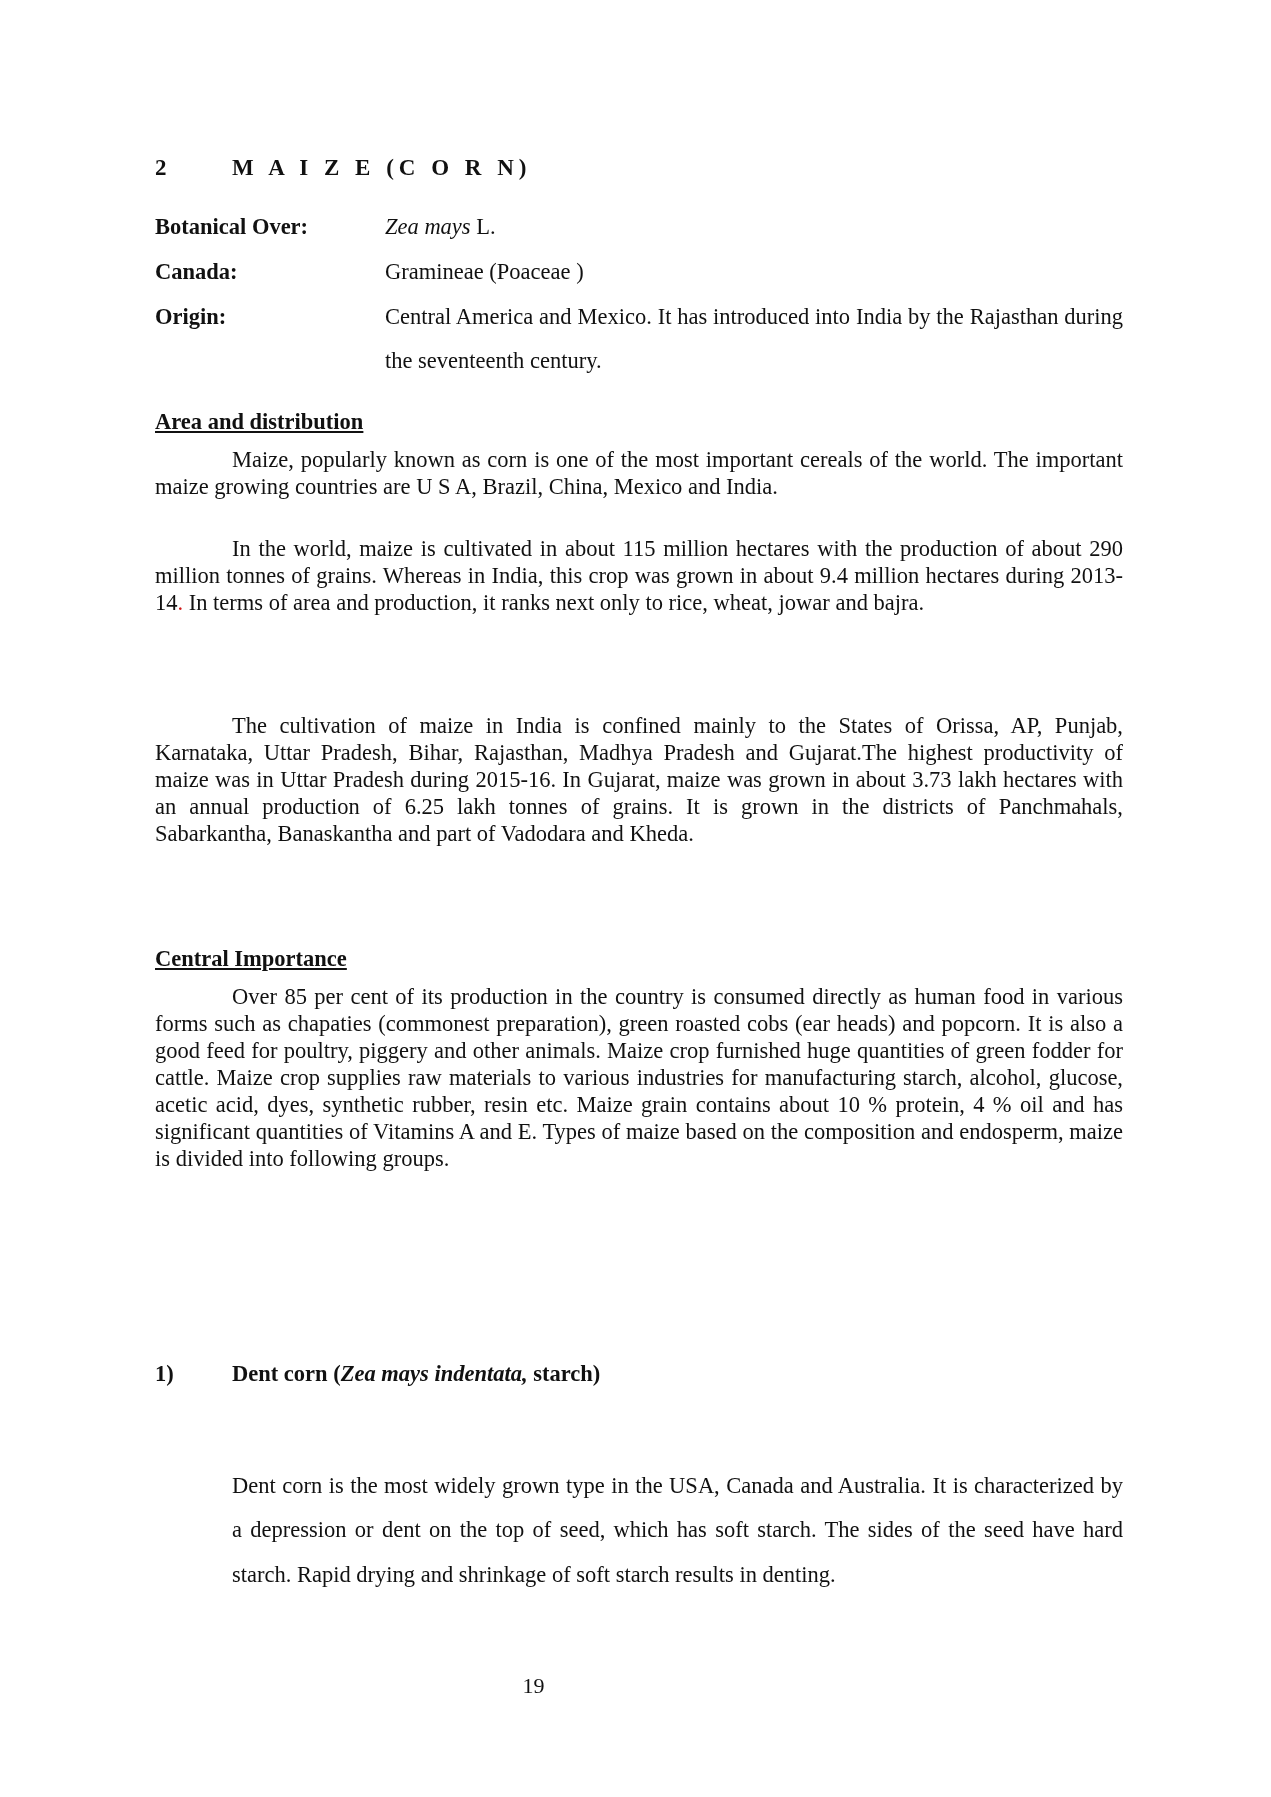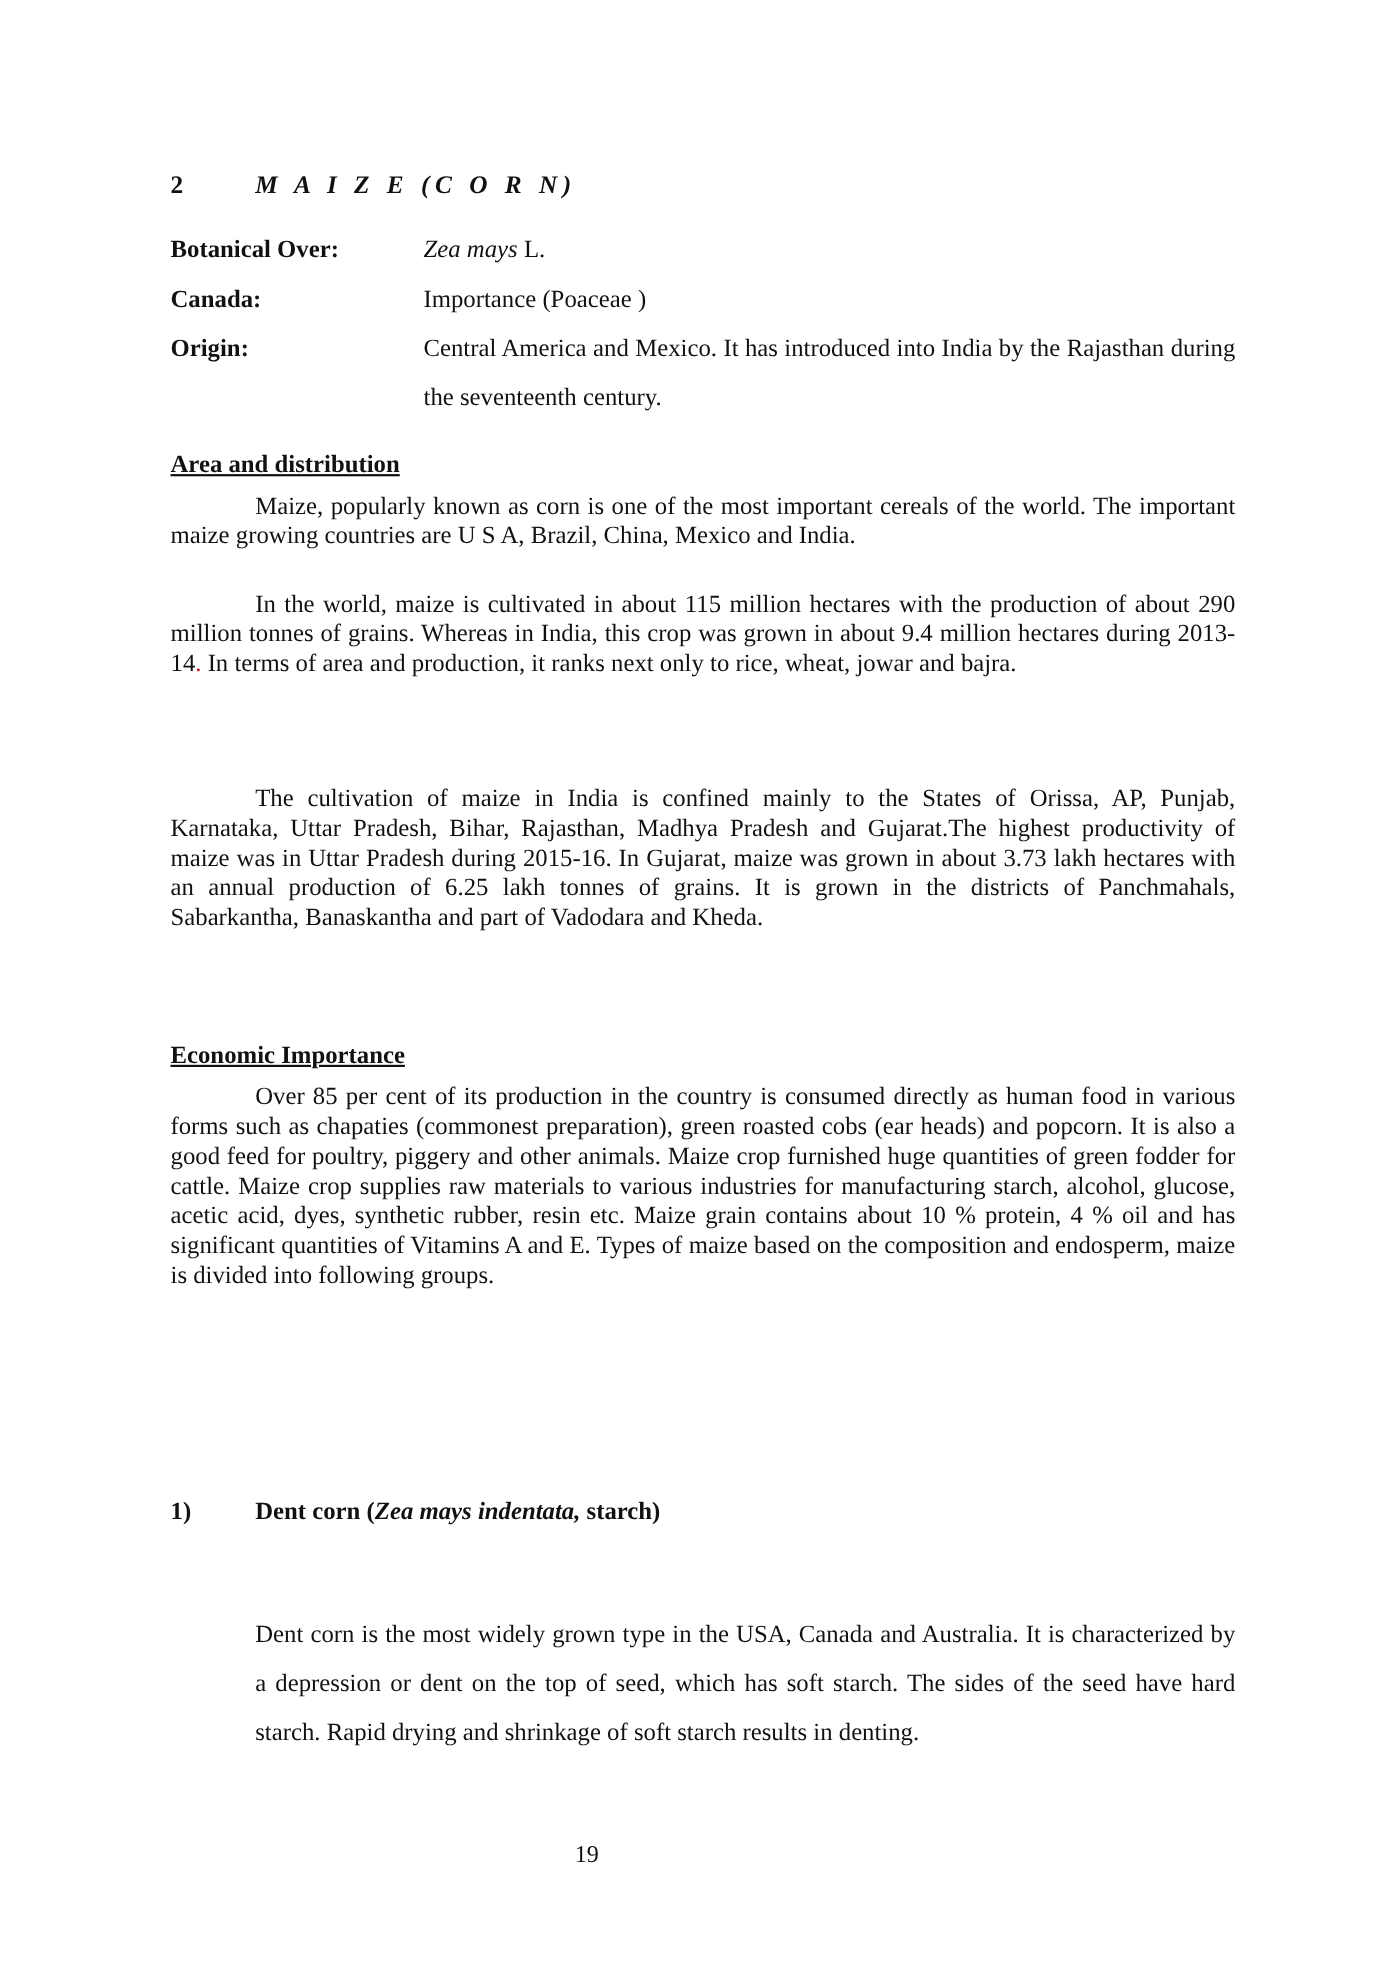--- a/index.html
+++ b/index.html
@@ -4,21 +4,21 @@
   <style>
     html, body { margin: 0; padding: 0; background: #ffffff; }
     body {
       width: 1271px; height: 1797px; position: relative; overflow: hidden;
       font-family: "Liberation Serif", "DejaVu Serif", serif;
       color: #111111; font-size: 22.5px;
     }
     .page { position: absolute; left: 155px; top: 0; width: 968px; }
     .heading { position: absolute; top: 155px; left: 0; font-weight: bold; font-size: 23px; letter-spacing: 0; }
     .heading .num { display: inline-block; width: 77px; }
-    .heading .title { letter-spacing: 5px; font-style: italic; }
+    .heading .title { letter-spacing: 5px; }
     .meta-row { position: absolute; left: 0; width: 968px; line-height: 44px; }
     .meta-row .label { position: absolute; left: 0; font-weight: bold; }
     .meta-row .value { position: absolute; left: 230px; width: 738px; text-align: justify; text-align-last: left; }
     .section-title { position: absolute; left: 0; font-weight: bold; text-decoration: underline; }
     .para { position: absolute; left: 0; width: 968px; line-height: 27px; text-align: justify; }
     .para .indent { display: inline-block; width: 77px; }
     .red { color: #d01818; }
     .list-num { position: absolute; left: 0; font-weight: bold; }
     .list-title { position: absolute; left: 77px; font-weight: bold; }
     .list-body { position: absolute; left: 77px; width: 891px; line-height: 44.3px; text-align: justify; }
@@ -33,37 +33,37 @@
     <span class="num">2</span><span class="title">M A I Z E (C O R N)</span>
   </div>
 
   <div class="meta-row" style="top:205px;">
     <span class="label">Botanical Over:</span>
     <span class="value"><i>Zea mays</i><span> L.</span></span>
   </div>
 
   <div class="meta-row" style="top:250px;">
     <span class="label">Canada:</span>
-    <span class="value">Importance (Poaceae )</span>
+    <span class="value">Gramineae (Poaceae )</span>
   </div>
 
   <div class="meta-row" style="top:295px;">
     <span class="label">Origin:</span>
     <span class="value">Central America and Mexico. It has introduced into India by the Rajasthan during the seventeenth century.</span>
   </div>
 
   <div class="section-title" style="top:409px;">Area and distribution</div>
 
   <div class="para" style="top:446px;"><span class="indent"></span><span>Maize, popularly known as corn is one of the most important cereals of the world. The important maize growing countries are U S A, Brazil, China, Mexico and India.</span></div>
 
   <div class="para" style="top:535px;"><span class="indent"></span><span>In the world, maize is cultivated in about 115 million hectares with the production of about 290 million tonnes of grains. Whereas in India, this crop was grown in about 9.4 million hectares during 2013-14</span><span class="red">.</span><span> In terms of area and production, it ranks next only to rice, wheat, jowar and bajra.</span></div>
 
   <div class="para" style="top:712px;"><span class="indent"></span><span>The cultivation of maize in India is confined mainly to the States of Orissa, AP, Punjab, Karnataka, Uttar Pradesh, Bihar, Rajasthan, Madhya Pradesh and Gujarat.The highest productivity of maize was in Uttar Pradesh during 2015-16. In Gujarat, maize was grown in about 3.73 lakh hectares with an annual production of 6.25 lakh tonnes of grains. It is grown in the districts of Panchmahals, Sabarkantha, Banaskantha and part of Vadodara and Kheda.</span></div>
 
-  <div class="section-title" style="top:946px;">Economic Importance</div>
+  <div class="section-title" style="top:946px;">Central Importance</div>
 
   <div class="para" style="top:983px;"><span class="indent"></span><span>Over 85 per cent of its production in the country is consumed directly as human food in various forms such as chapaties (commonest preparation), green roasted cobs (ear heads) and popcorn. It is also a good feed for poultry, piggery and other animals. Maize crop furnished huge quantities of green fodder for cattle.  Maize crop   supplies raw materials to various   industries   for manufacturing starch, alcohol, glucose, acetic acid, dyes, synthetic rubber, resin etc. Maize grain contains about 10 % protein, 4 % oil and has significant quantities of Vitamins A and E. Types of maize based on the composition and endosperm, maize is divided into following groups.</span></div>
 
   <div class="list-num" style="top:1361px;">1)</div>
   <div class="list-title" style="top:1361px;"><span>Dent corn (</span><i>Zea mays indentata,</i><span> starch)</span></div>
   <div class="list-body" style="top:1464px;">Dent corn is the most widely grown type in the USA, Canada and Australia. It is characterized by a depression or dent on the top of seed, which has soft starch. The sides of the seed have hard starch. Rapid drying and shrinkage of soft starch results in denting.</div>
 
 </div>
 
 <div class="page-number">19</div>

